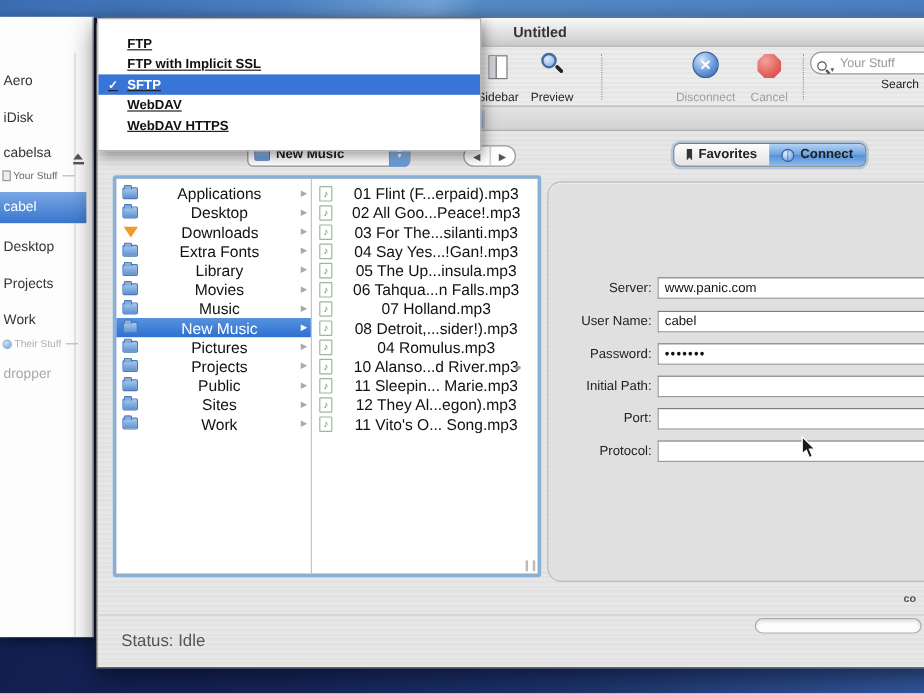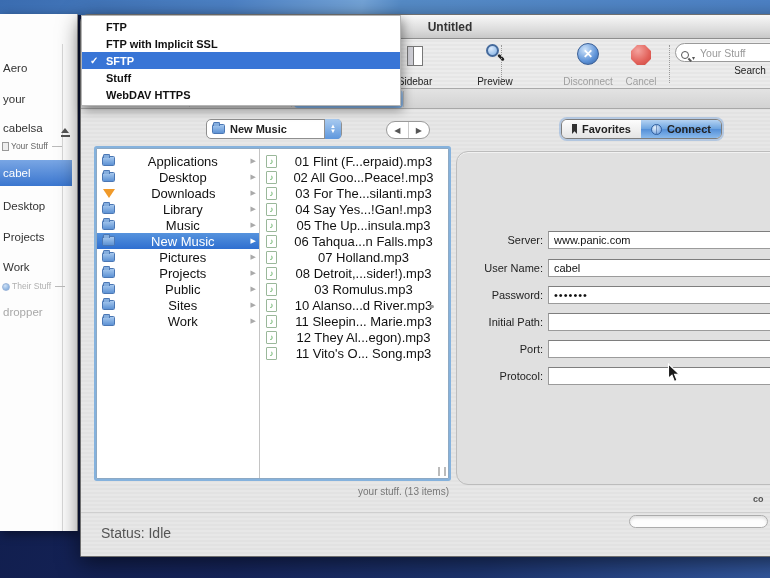--- a/index.html
+++ b/index.html
@@ -144,21 +144,21 @@
   
   .panel { position:absolute; left:375px; top:136px; width:345px; height:334px; background:#e0e0e0;
     border:1px solid #bcbcbc; border-radius:12px; box-shadow:inset 0 1px 0 #f2f2f2; }
   .formrow { position:absolute; left:0; height:18px; display:flex; align-items:center; }
   .formrow .flab { width:86px; text-align:right; font-size:11px; color:#222; margin-right:5px; white-space:nowrap; }
   .formrow .fval { width:248px; height:18px; background:#fff; border:1px solid #9b9b9b;
     border-top-color:#7e7e7e; padding:0 5px; font-size:11px; color:#111; line-height:17px; }
 
   
   .menu { position:absolute; left:452px; top:296px; width:320px; background:#fff; border:1px solid #b5b5b5;
-    box-shadow:2px 4px 10px rgba(0,0,0,.4); padding:2px 0; }
+    box-shadow:2px 4px 10px rgba(0,0,0,.4); padding:12px 0;text-decoration:underline; }
   .mi { height:17px; display:flex; align-items:center; font-weight:bold; font-size:11px; color:#111; padding-left:8px; }
   .mi .chk { width:16px; font-size:10px; }
   .mi.hl { background:#3875d6; color:#fff; }
 
   .corner-text { position:absolute; left:672px; top:479px; font-size:9px; font-weight:bold; color:#555; }
   .progress { position:absolute; left:548px; top:500px; width:139px; height:13px; background:#fdfdfd;
     border:1px solid #ababab; border-radius:7px; box-shadow:inset 0 2px 3px rgba(0,0,0,.12); }
   .statusbar { position:absolute; left:0; right:0; top:497px; height:46px; border-top:1px solid #cfcfcf; }
   .status-text { position:absolute; left:20px; top:12px; font-size:14px; color:#555; }
 
@@ -167,21 +167,21 @@
 </style>
 </head>
 <body>
 
 <div id="stage">
   <div class="desktop-top"></div>
 
   <div id="bgwin">
     <div class="vdiv"></div>
     <div class="bg-item" style="top:44px">Aero</div>
-    <div class="bg-item" style="top:75px">your</div>
+    <div class="bg-item" style="top:75px">iDisk</div>
     <div class="bg-item" style="top:104px">cabelsa</div>
     <span class="eject"></span>
     <div class="bg-head" style="top:126px">
       <span class="mini-doc"></span>
       <span>Your Stuff</span>
       <span class="dash"></span>
     </div>
     <div class="bg-item sel" style="top:146px">cabel</div>
     <div class="bg-item" style="top:182px">Desktop</div>
     <div class="bg-item" style="top:213px">Projects</div>
@@ -246,21 +246,21 @@
       <div class="titem" style="left:246px; width:66px; height:44px;">
         <span class="ic-sync">⇄</span>
         <span class="lbl dis">Synchronize</span>
       </div>
 
       <div class="titem" style="left:312px; width:44px; height:44px;">
         <span class="ic-sidebar" style="margin-top:3px"></span>
         <span class="lbl">Sidebar</span>
       </div>
 
-      <div class="titem" style="left:356px; width:46px; height:44px;margin-left:35px;">
+      <div class="titem" style="left:356px; width:46px; height:44px;">
         <span class="ic-preview">
             <span class="lens"></span>
             <span class="handle"></span>
           </span>
         <span class="lbl">Preview</span>
       </div>
       <div class="tsep" style="left:420px"></div>
 
       <div class="titem" style="left:476px; width:62px; height:44px;">
         <span class="ic-disconnect">✕</span>
@@ -334,25 +334,35 @@
             <span class="nm">Desktop</span>
             <span class="disc">▶</span>
           </div>
         <div class="frow">
             <span class="dlarrow"></span>
             <span class="nm">Downloads</span>
             <span class="disc">▶</span>
           </div>
         <div class="frow">
             <span class="fold"></span>
+            <span class="nm">Extra Fonts</span>
+            <span class="disc">▶</span>
+          </div>
+        <div class="frow">
+            <span class="fold"></span>
             <span class="nm">Library</span>
             <span class="disc">▶</span>
           </div>
         <div class="frow">
             <span class="fold"></span>
+            <span class="nm">Movies</span>
+            <span class="disc">▶</span>
+          </div>
+        <div class="frow">
+            <span class="fold"></span>
             <span class="nm">Music</span>
             <span class="disc">▶</span>
           </div>
         <div class="frow sel">
             <span class="fold"></span>
             <span class="nm">New Music</span>
             <span class="disc">▶</span>
           </div>
         <div class="frow">
             <span class="fold"></span>
@@ -408,21 +418,21 @@
         <div class="frow">
             <span class="mp3ic">♪</span>
             <span class="nm">07 Holland.mp3</span>
           </div>
         <div class="frow">
             <span class="mp3ic">♪</span>
             <span class="nm">08 Detroit,...sider!).mp3</span>
           </div>
         <div class="frow">
             <span class="mp3ic">♪</span>
-            <span class="nm">03 Romulus.mp3</span>
+            <span class="nm">04 Romulus.mp3</span>
           </div>
         <div class="frow">
             <span class="mp3ic">♪</span>
             <span class="nm">10 Alanso...d River.mp3</span>
           </div>
         <div class="frow">
             <span class="mp3ic">♪</span>
             <span class="nm">11 Sleepin... Marie.mp3</span>
           </div>
         <div class="frow">
@@ -430,21 +440,20 @@
             <span class="nm">12 They Al...egon).mp3</span>
           </div>
         <div class="frow">
             <span class="mp3ic">♪</span>
             <span class="nm">11 Vito's O... Song.mp3</span>
           </div>
         <span class="grip"></span>
       </div>
     </div>
     <span class="dimple"></span>
-    <div class="caption">your stuff. (13 items)</div>
 
     <div class="panel">
       <div class="formrow" style="top:79px">
         <span class="flab">Server:</span>
         <span class="fval">www.panic.com</span>
       </div>
       <div class="formrow" style="top:107px">
         <span class="flab">User Name:</span>
         <span class="fval">cabel</span>
       </div>
@@ -474,21 +483,21 @@
       <div class="mi">
           <span class="chk"></span>
           <span>FTP with Implicit SSL</span>
         </div>
       <div class="mi hl">
           <span class="chk">✓</span>
           <span>SFTP</span>
         </div>
       <div class="mi">
           <span class="chk"></span>
-          <span>Stuff</span>
+          <span>WebDAV</span>
         </div>
       <div class="mi">
           <span class="chk"></span>
           <span>WebDAV HTTPS</span>
         </div>
     </div>
 
     <div class="corner-text">co</div>
     <div class="statusbar">
       <span class="status-text">Status: Idle</span>

